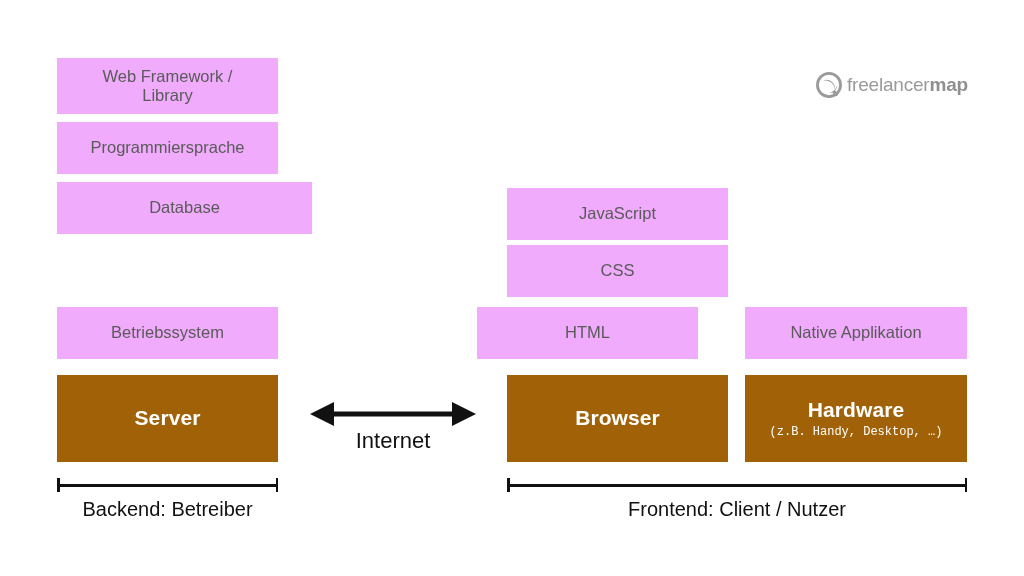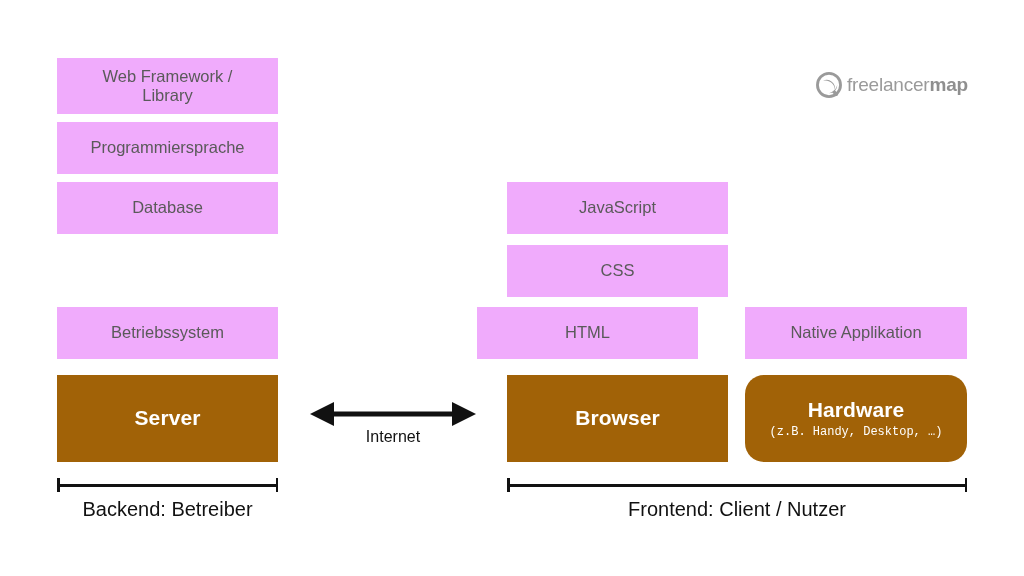--- a/index.html
+++ b/index.html
@@ -70,21 +70,21 @@
     position: absolute;
     left: 0;
     top: 0;
   }
   #internet-label {
     position: absolute;
     top: 30px;
     left: 0;
     width: 170px;
     text-align: center;
-    font-size: 16px;
+    font-size: 22px;
     color: #111111;
     font-weight: 400;
   }
 
   
   .bracket {
     position: absolute;
     height: 14px;
   }
   .bracket .bar {
@@ -151,21 +151,21 @@
 
   <div class="box grey" style="left:57px; top:58px; width:221px; height:56px;">
     <span class="line2">Web Framework /</span>
     <span class="line2">Library</span>
   </div>
 
   <div class="box grey" style="left:57px; top:122px; width:221px; height:52px;">
     <span>Programmiersprache</span>
   </div>
 
-  <div class="box grey" style="left:57px; top:182px; width:221px; height:52px;">
+  <div class="box grey" style="left:57px; top:182px; width:255px; height:52px;">
     <span>Database</span>
   </div>
 
 
   <div class="box grey" style="left:57px; top:307px; width:221px; height:52px;">
     <span>Betriebssystem</span>
   </div>
 
   <div class="box teal" style="left:57px; top:375px; width:221px; height:87px;">
     <span class="main">Server</span>
@@ -180,41 +180,41 @@
 
   <div id="arrow-group">
     <svg id="arrow-svg" width="170" height="32" viewBox="0 0 170 32">
       <line x1="20" y1="16" x2="150" y2="16" stroke="#111111" stroke-width="5"></line>
       <polygon points="2,16 26,4 26,28" fill="#111111"></polygon>
       <polygon points="168,16 144,4 144,28" fill="#111111"></polygon>
     </svg>
     <div id="internet-label">Internet</div>
   </div>
 
-  <div class="box grey" style="left:507px; top:182px; width:221px; height:52px;">
+  <div class="box grey" style="left:507px; top:188px; width:221px; height:52px;">
     <span>JavaScript</span>
   </div>
 
   <div class="box grey" style="left:507px; top:245px; width:221px; height:52px;">
     <span>CSS</span>
   </div>
 
   <div class="box grey" style="left:477px; top:307px; width:221px; height:52px;">
     <span>HTML</span>
   </div>
 
   <div class="box teal" style="left:507px; top:375px; width:221px; height:87px;">
     <span class="main">Browser</span>
   </div>
 
   <div class="box grey" style="left:745px; top:307px; width:222px; height:52px;">
     <span>Native Applikation</span>
   </div>
 
-  <div class="box teal" style="left:745px; top:375px; width:222px; height:87px;border-radius:19px;">
+  <div class="box teal" style="left:745px; top:375px; width:222px; height:87px;">
     <span class="main">Hardware</span>
     <span class="sub">(z.B. Handy, Desktop, …)</span>
   </div>
 
   <div class="bracket" style="left:507px; top:478px; width:460px;">
     <div class="cap left"></div>
     <div class="bar"></div>
     <div class="cap right"></div>
   </div>
   <div class="bracket-label" style="left:507px; top:498px; width:460px;">Frontend: Client / Nutzer</div>

